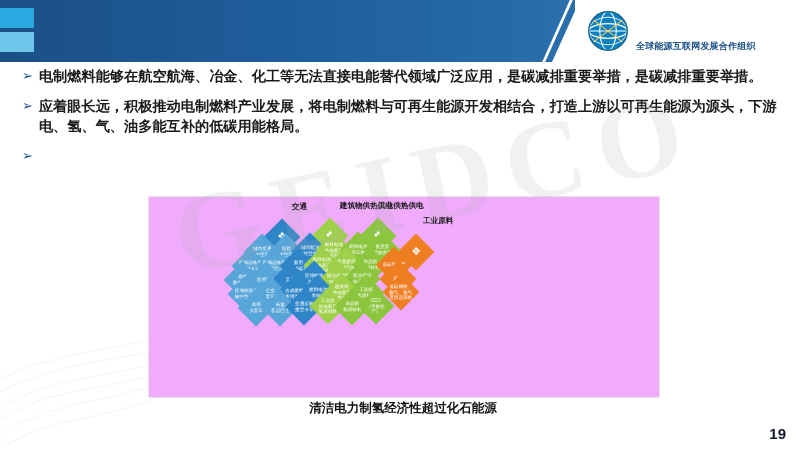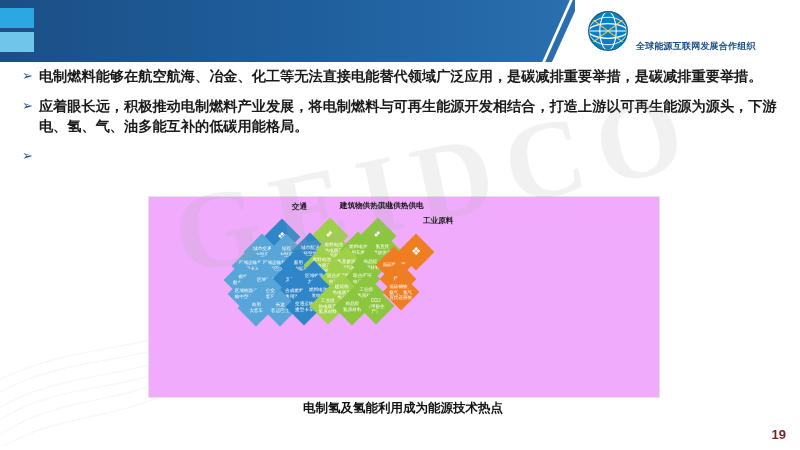--- a/index.html
+++ b/index.html
@@ -50,21 +50,21 @@
   .diamond span{transform:rotate(-45deg);font-size:4.6px;line-height:1.22;display:block;
     width:46px;white-space:pre-line;}
   .lbl{position:absolute;font-size:7.6px;color:#111;font-weight:bold;white-space:nowrap;}
 
   
   .watermark{position:absolute;left:170px;top:120px;font-size:110px;color:rgba(170,170,170,.17);
     font-weight:bold;letter-spacing:14px;transform:rotate(-12deg);pointer-events:none;
     font-family:"Liberation Serif",serif;}
 
   
-  .pageno{position:absolute;right:14px;bottom:8px;font-size:13px;color:#7f1d1d;font-weight:bold;}
+  .pageno{position:absolute;right:14px;bottom:8px;font-size:15px;color:#0f172a;font-weight:bold;}
   .bottombar{position:absolute;left:0;bottom:0;width:800px;height:4px;background:#ffffff;}
 </style>
 </head>
 <body>
 
 <div class="slide">
 
   <svg class="bg-texture" viewBox="0 0 420 230" preserveAspectRatio="none">
     <g stroke="#cfd8e0" fill="none" stroke-width="1">
       <path d="M-20 230 C 60 160, 140 200, 230 120 S 360 70, 440 10"></path>
@@ -256,19 +256,19 @@
       </div>
       <div class="diamond" style="width: 26px; height: 26px; left: 190px; top: 97.2px; background: rgb(140, 198, 63);">
         <span>商品级
 氢原材料</span>
       </div>
       <div class="diamond" style="width: 26px; height: 26px; left: 214px; top: 96.4px; background: rgb(140, 198, 63);">
         <span>CCU
 （甲醇生产）</span>
       </div>
     </div>
-  <div class="fig-caption">电制氢及氢能利用成为能源技术热点</div>
+  <div class="fig-caption">清洁电力制氢经济性超过化石能源</div>
 
   <div class="watermark">GEIDCO</div>
 
   <div class="pageno">19</div>
   <div class="bottombar"></div>
 </div>
 
 </body></html>

